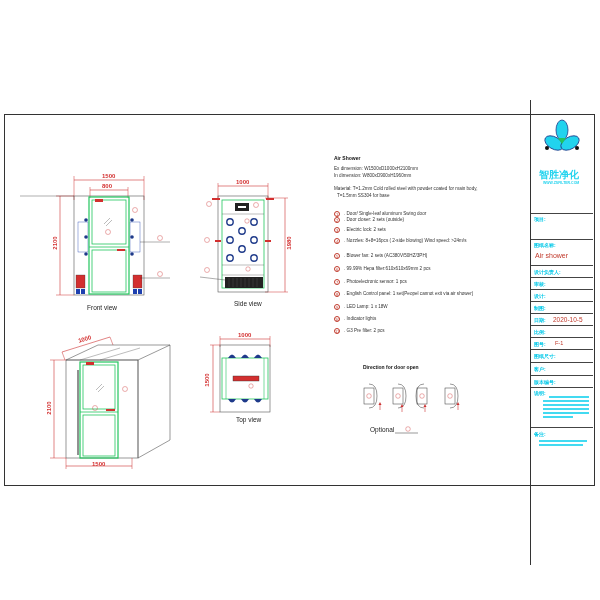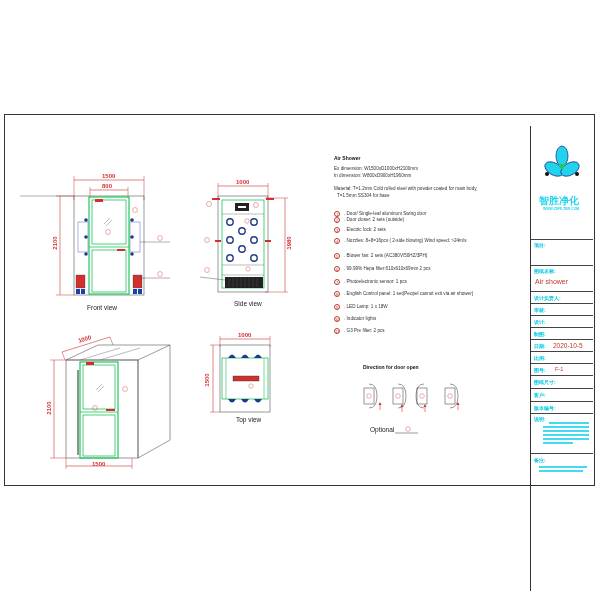--- a/index.html
+++ b/index.html
@@ -1,19 +1,19 @@
 <!DOCTYPE html>
 <html><head>
 <meta charset="utf-8">
 <style>
   html, body { margin: 0; padding: 0; background: #ffffff; }
   body { width: 600px; height: 600px; position: relative; overflow: hidden; font-family: "Liberation Sans", sans-serif; }
   .abs { position: absolute; }
   #frame { position: absolute; left: 4px; top: 114px; width: 591px; height: 372px; border: 1.5px solid #333; box-sizing: border-box; }
-  #titleblock { position: absolute; left: 530px; top: 126px; width: 62px; height: 465px; border-left: 1.5px solid #333; box-sizing: border-box; }
+  #titleblock { position: absolute; left: 530px; top: 100px; width: 62px; height: 465px; border-left: 1.5px solid #333; box-sizing: border-box; }
   .tb-row { position: absolute; left: 0; width: 62px; border-top: 1px solid #444; box-sizing: border-box; }
   .tb-label { position: absolute; left: 3px; font-size: 5px; color: #00c8e8; font-weight: bold; white-space: nowrap; }
   .tb-val { position: absolute; font-size: 7px; color: #c0392b; white-space: nowrap; }
   .spec { position: absolute; font-size: 4.6px; color: #333; white-space: nowrap; line-height: 1.1; }
   .spec-title { position: absolute; font-size: 5px; color: #111; font-weight: bold; white-space: nowrap; }
   .spec-num { display: inline-block; width: 6px; height: 6px; border: 0.8px solid #c0392b; border-radius: 50%; font-size: 4px; color: #c0392b; text-align: center; line-height: 6px; margin-right: 4px; vertical-align: middle; box-sizing: border-box; }
   .view-label { position: absolute; font-size: 6.5px; color: #222; white-space: nowrap; }
   .dim { position: absolute; font-size: 6px; color: #d32f2f; white-space: nowrap; font-weight: bold; }
   .dim-v { position: absolute; font-size: 6px; color: #d32f2f; white-space: nowrap; font-weight: bold; transform: rotate(-90deg); transform-origin: center; }
   .cyan-block { position: absolute; background: #22d3ee; opacity: 0.85; }

